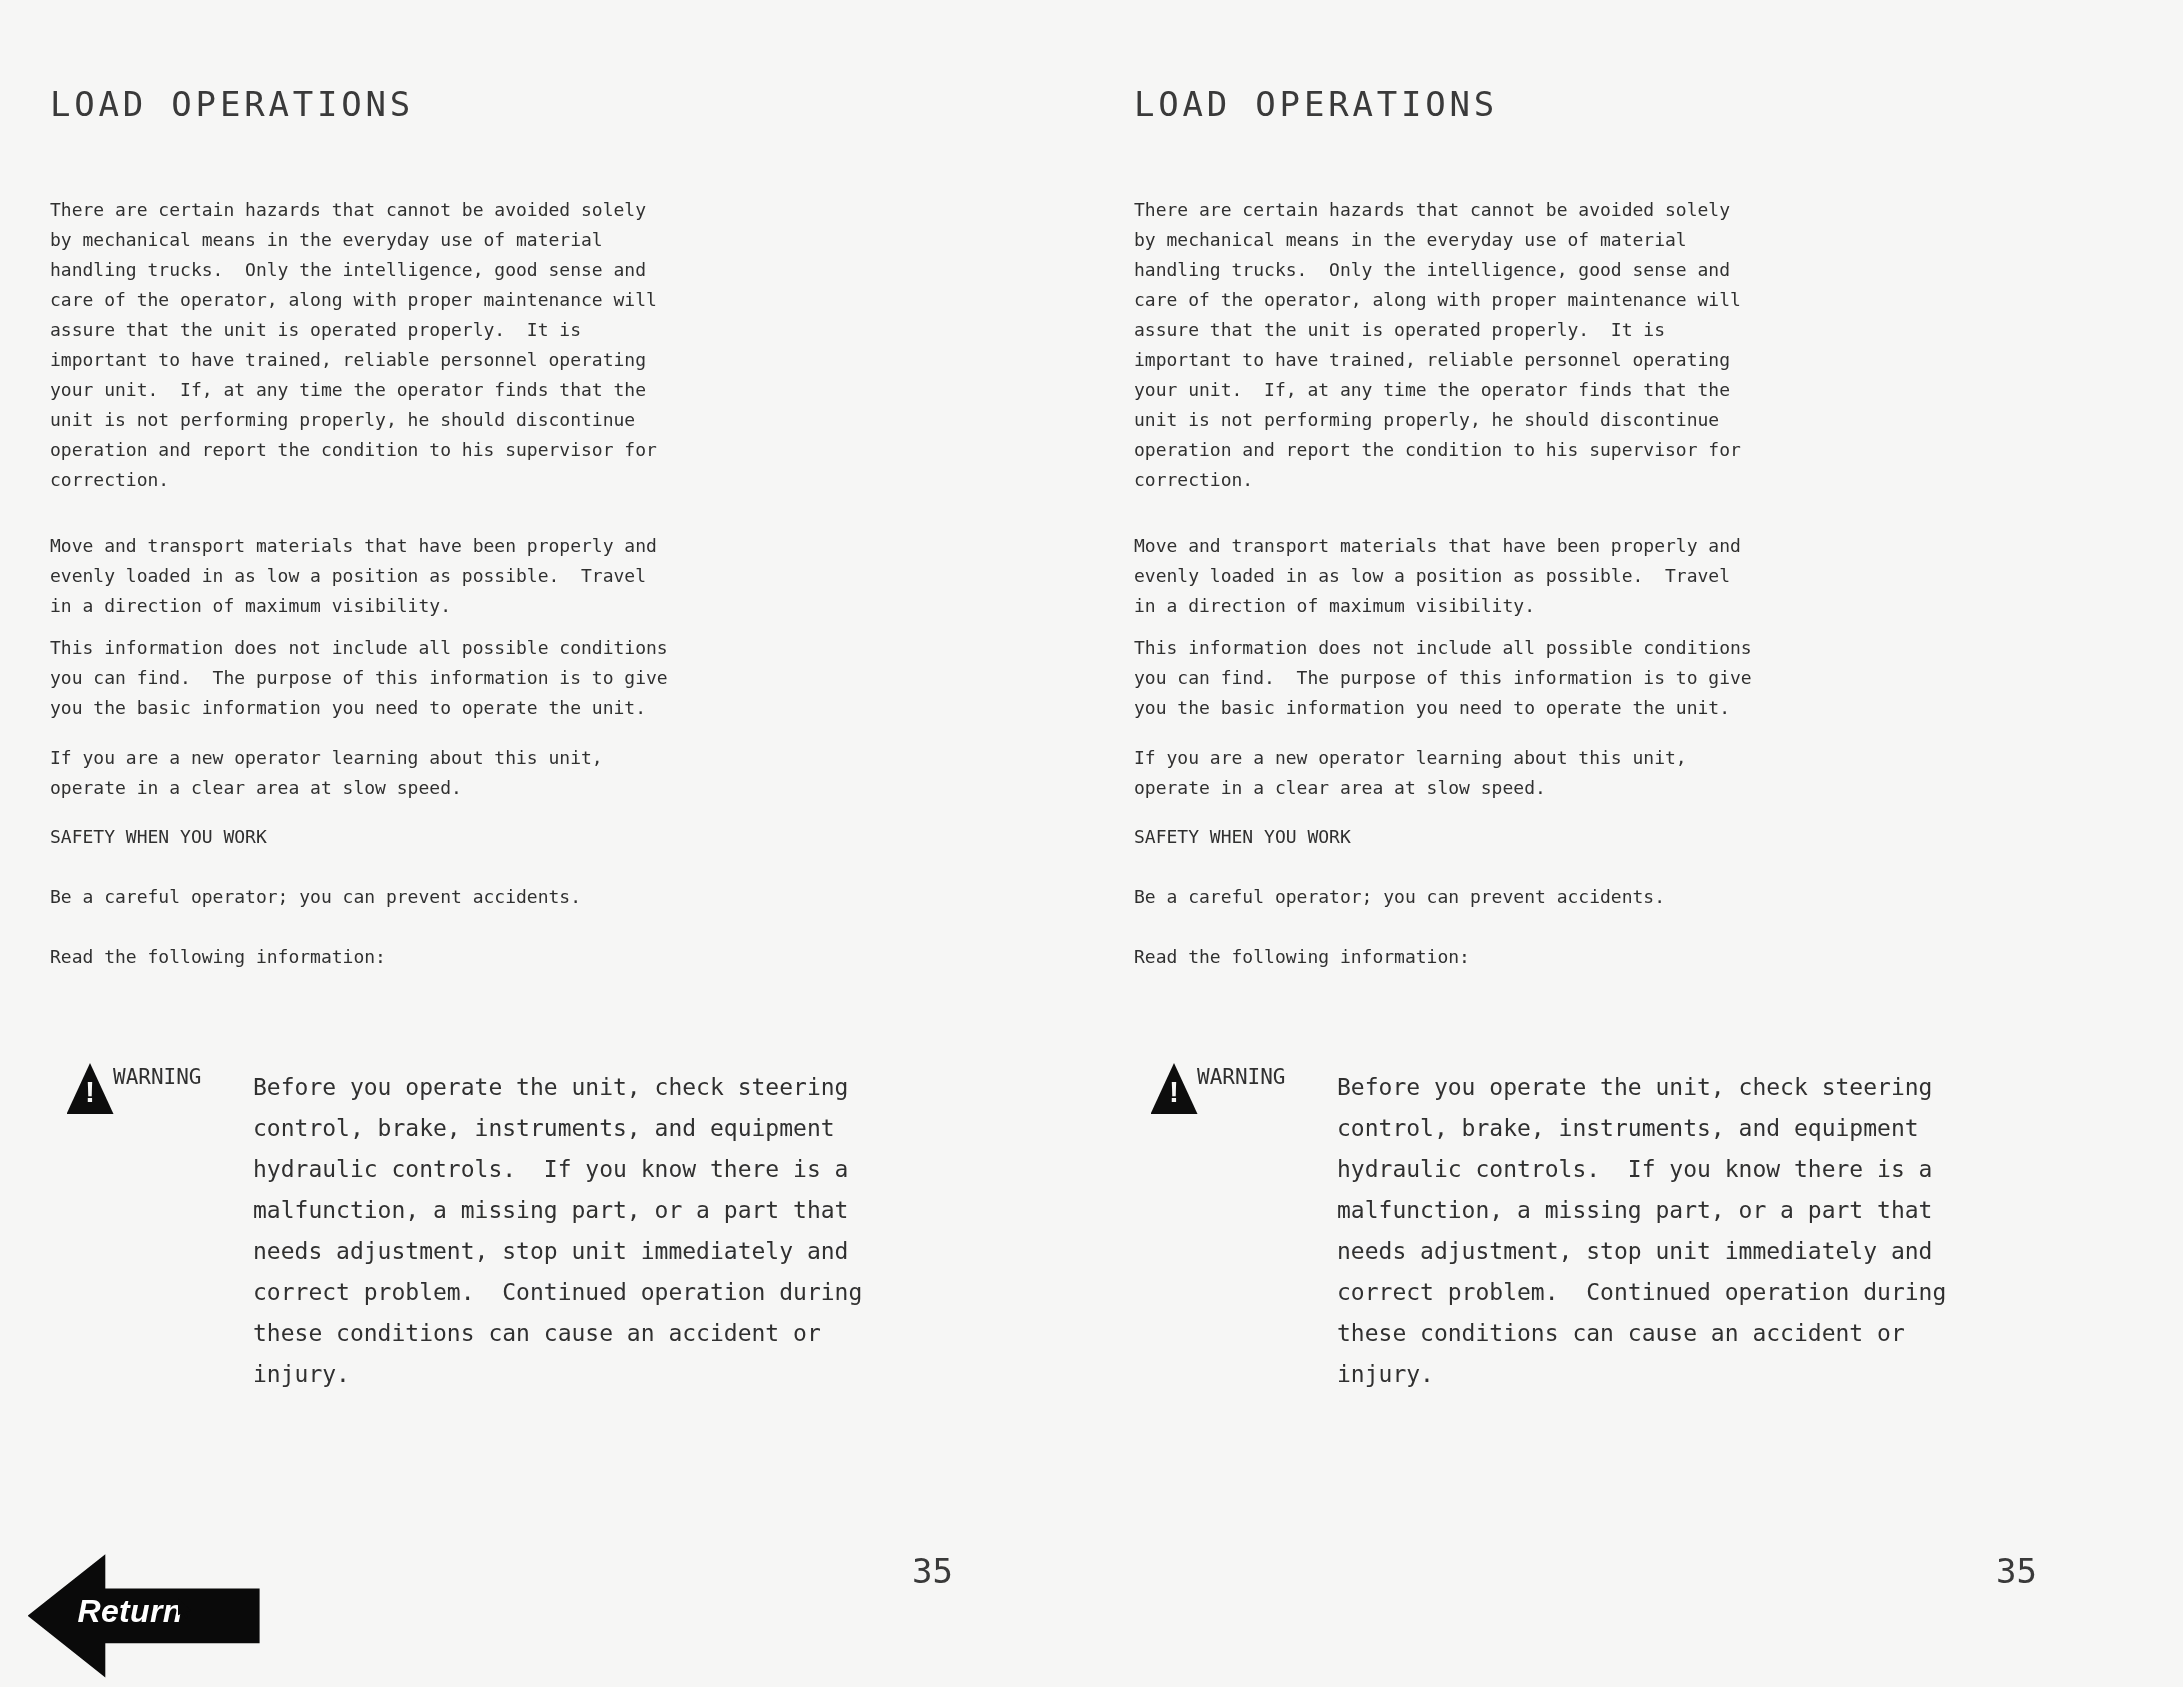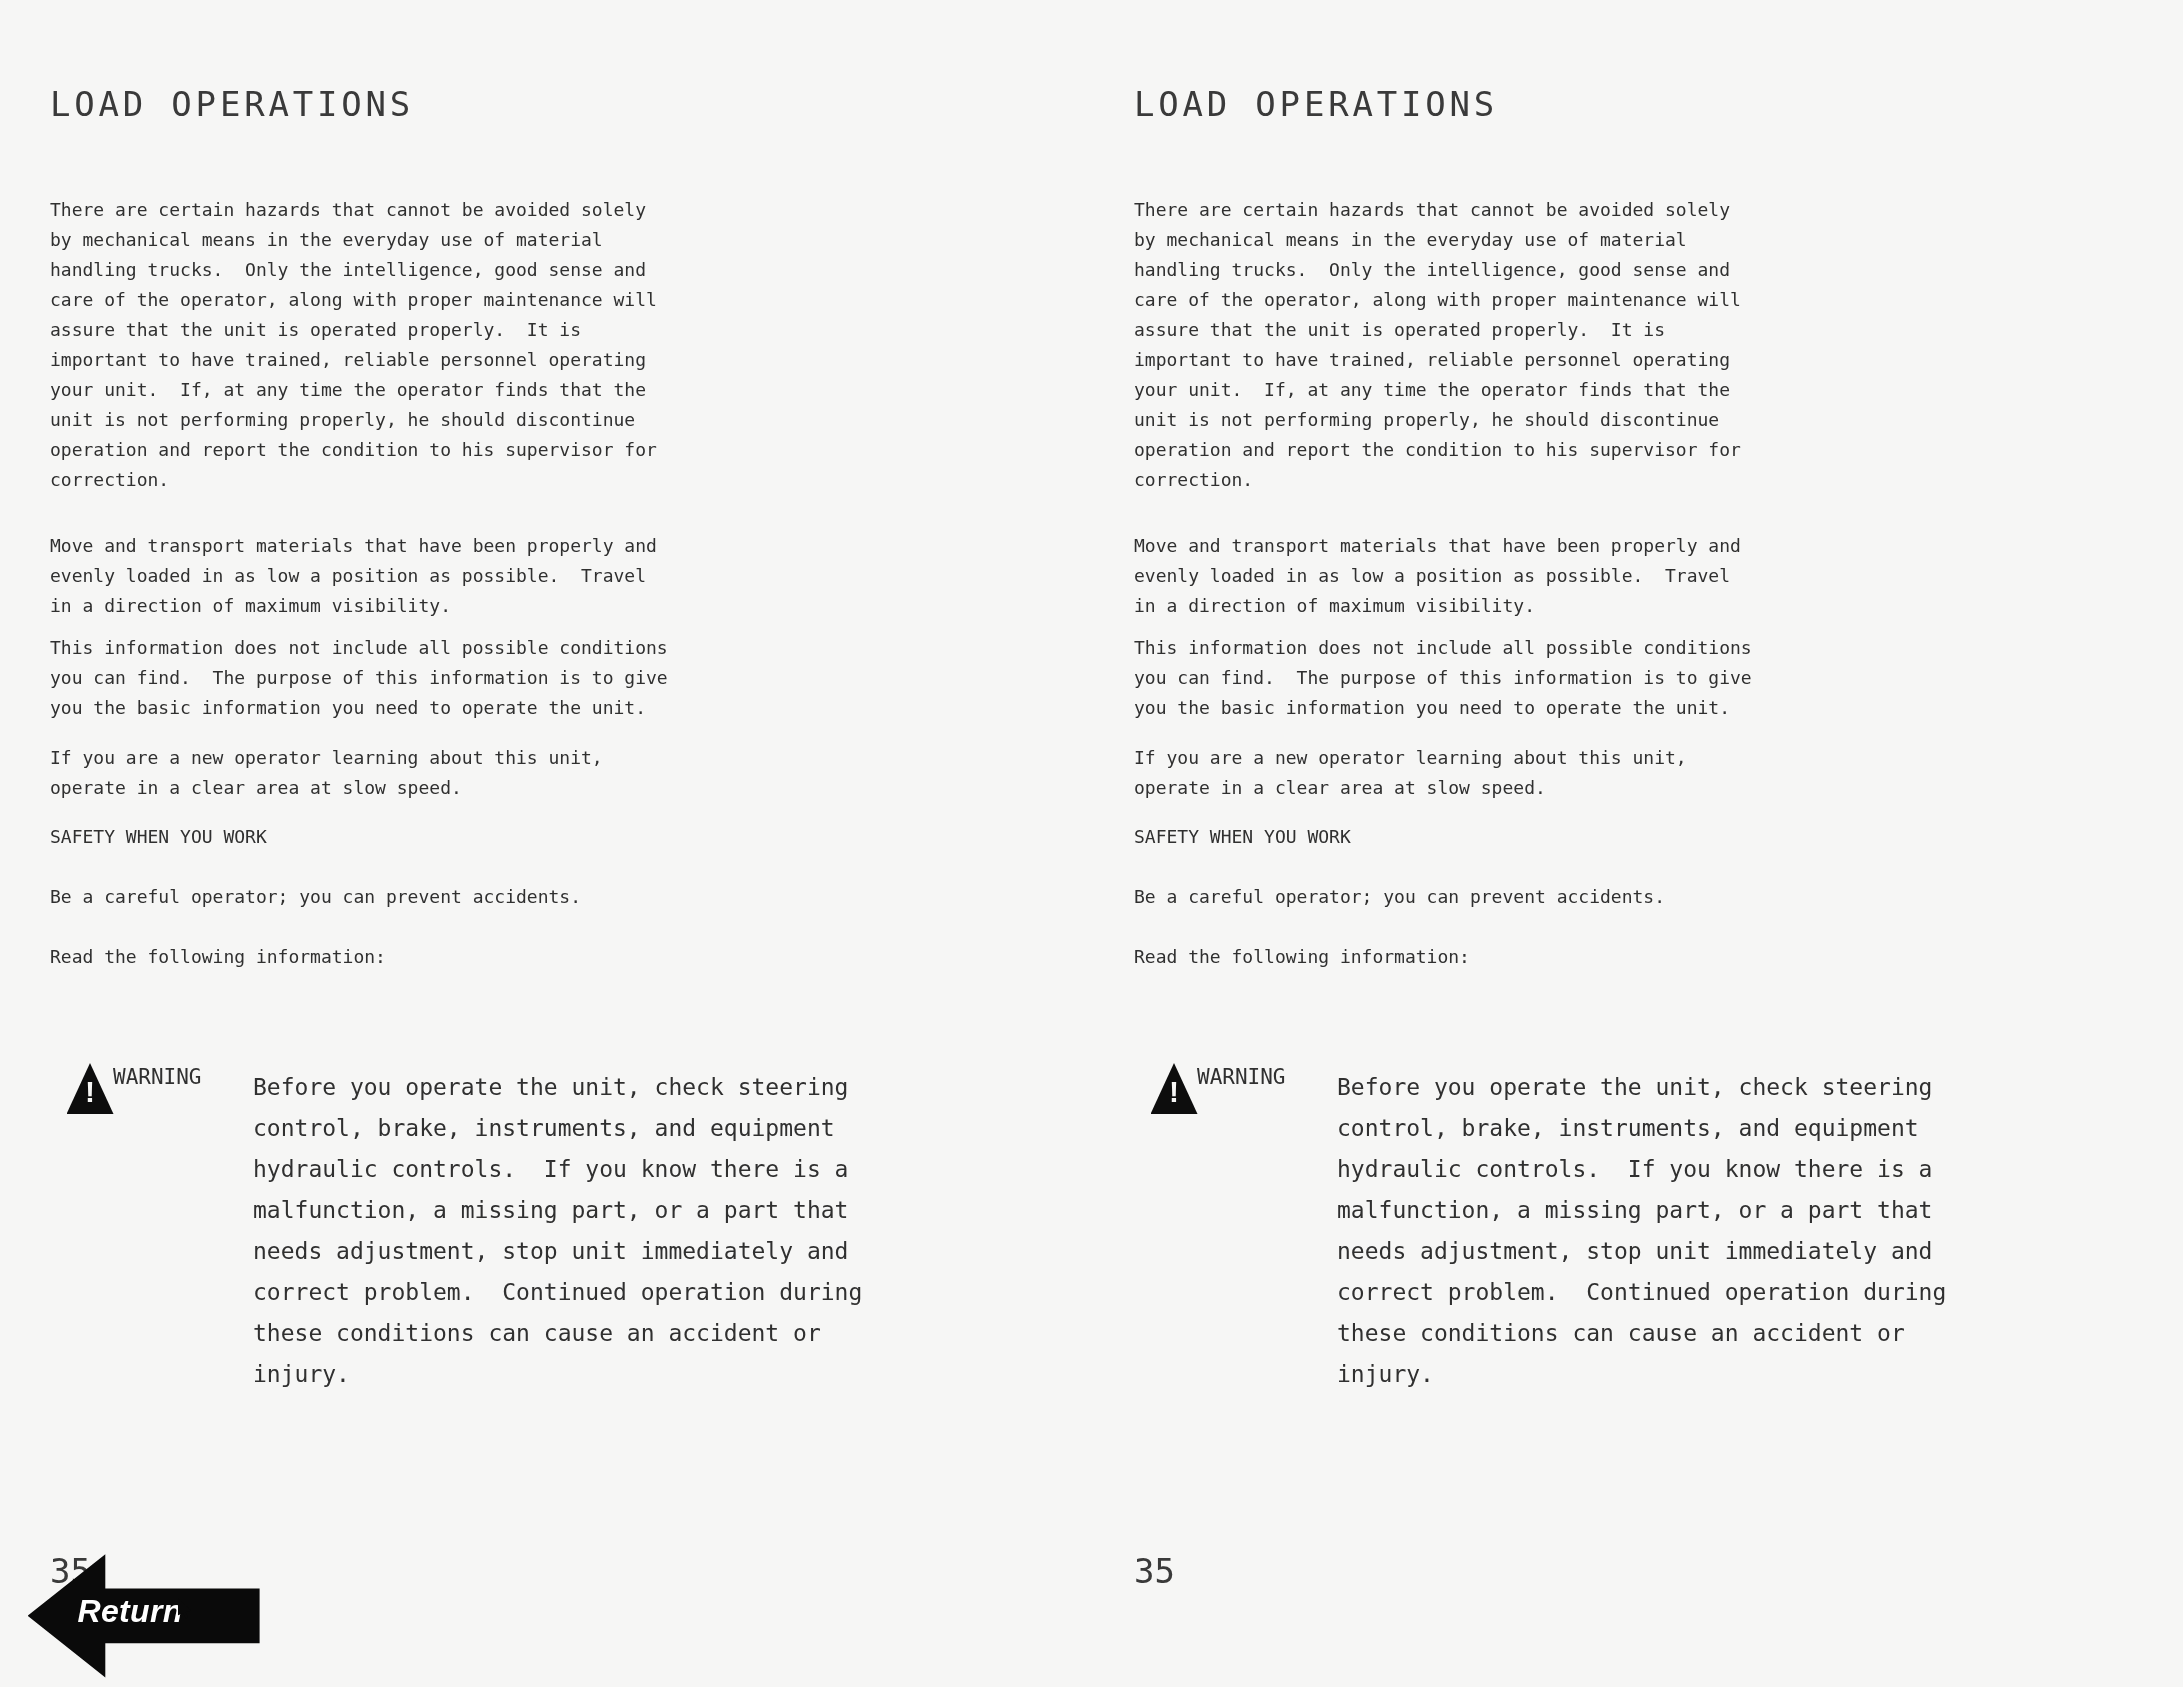--- a/index.html
+++ b/index.html
@@ -99,21 +99,21 @@
     font-size: 23px;
     line-height: 41px;
     white-space: pre;
   }
 
   .page-number {
     position: absolute;
     top: 1551px;
     left: 0;
     width: 903px;
-    text-align: left;
+    text-align: right;
     font-size: 34px;
     color: #3a3a3a;
   }
 
   .return-button {
     position: absolute;
     left: 27.6px;
     top: 1553px;
     width: 232px;
     height: 127px;

